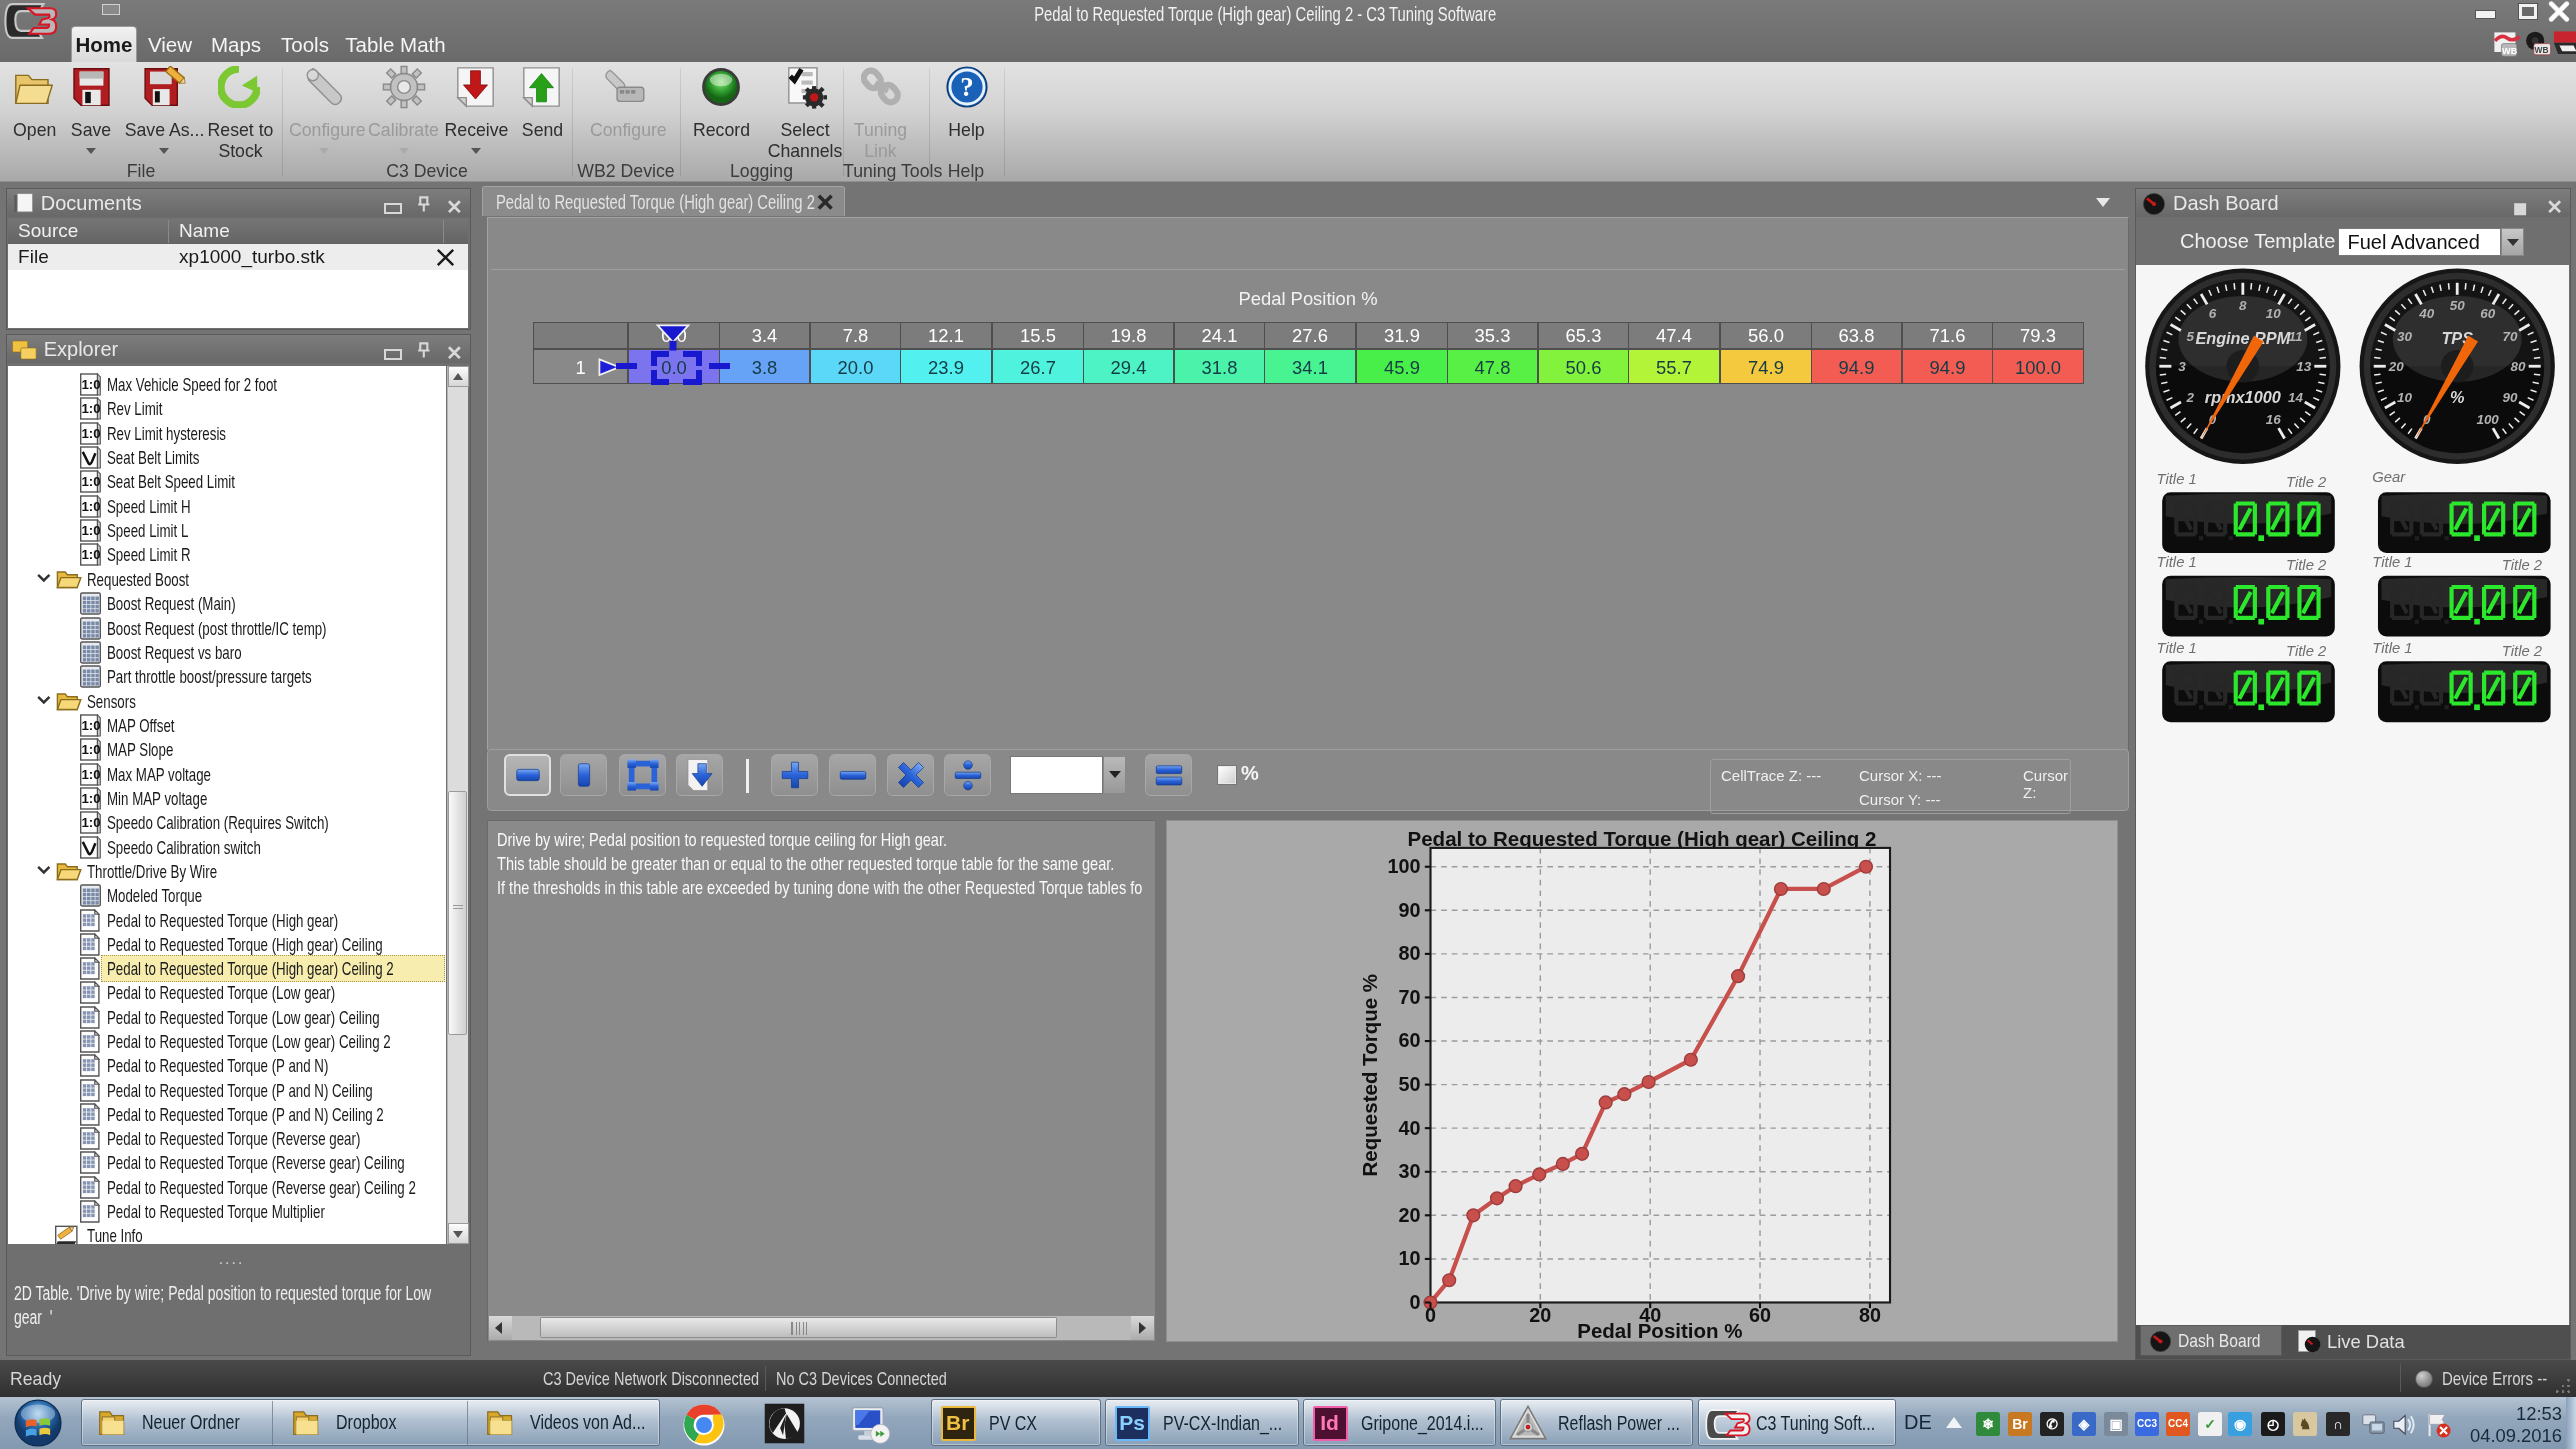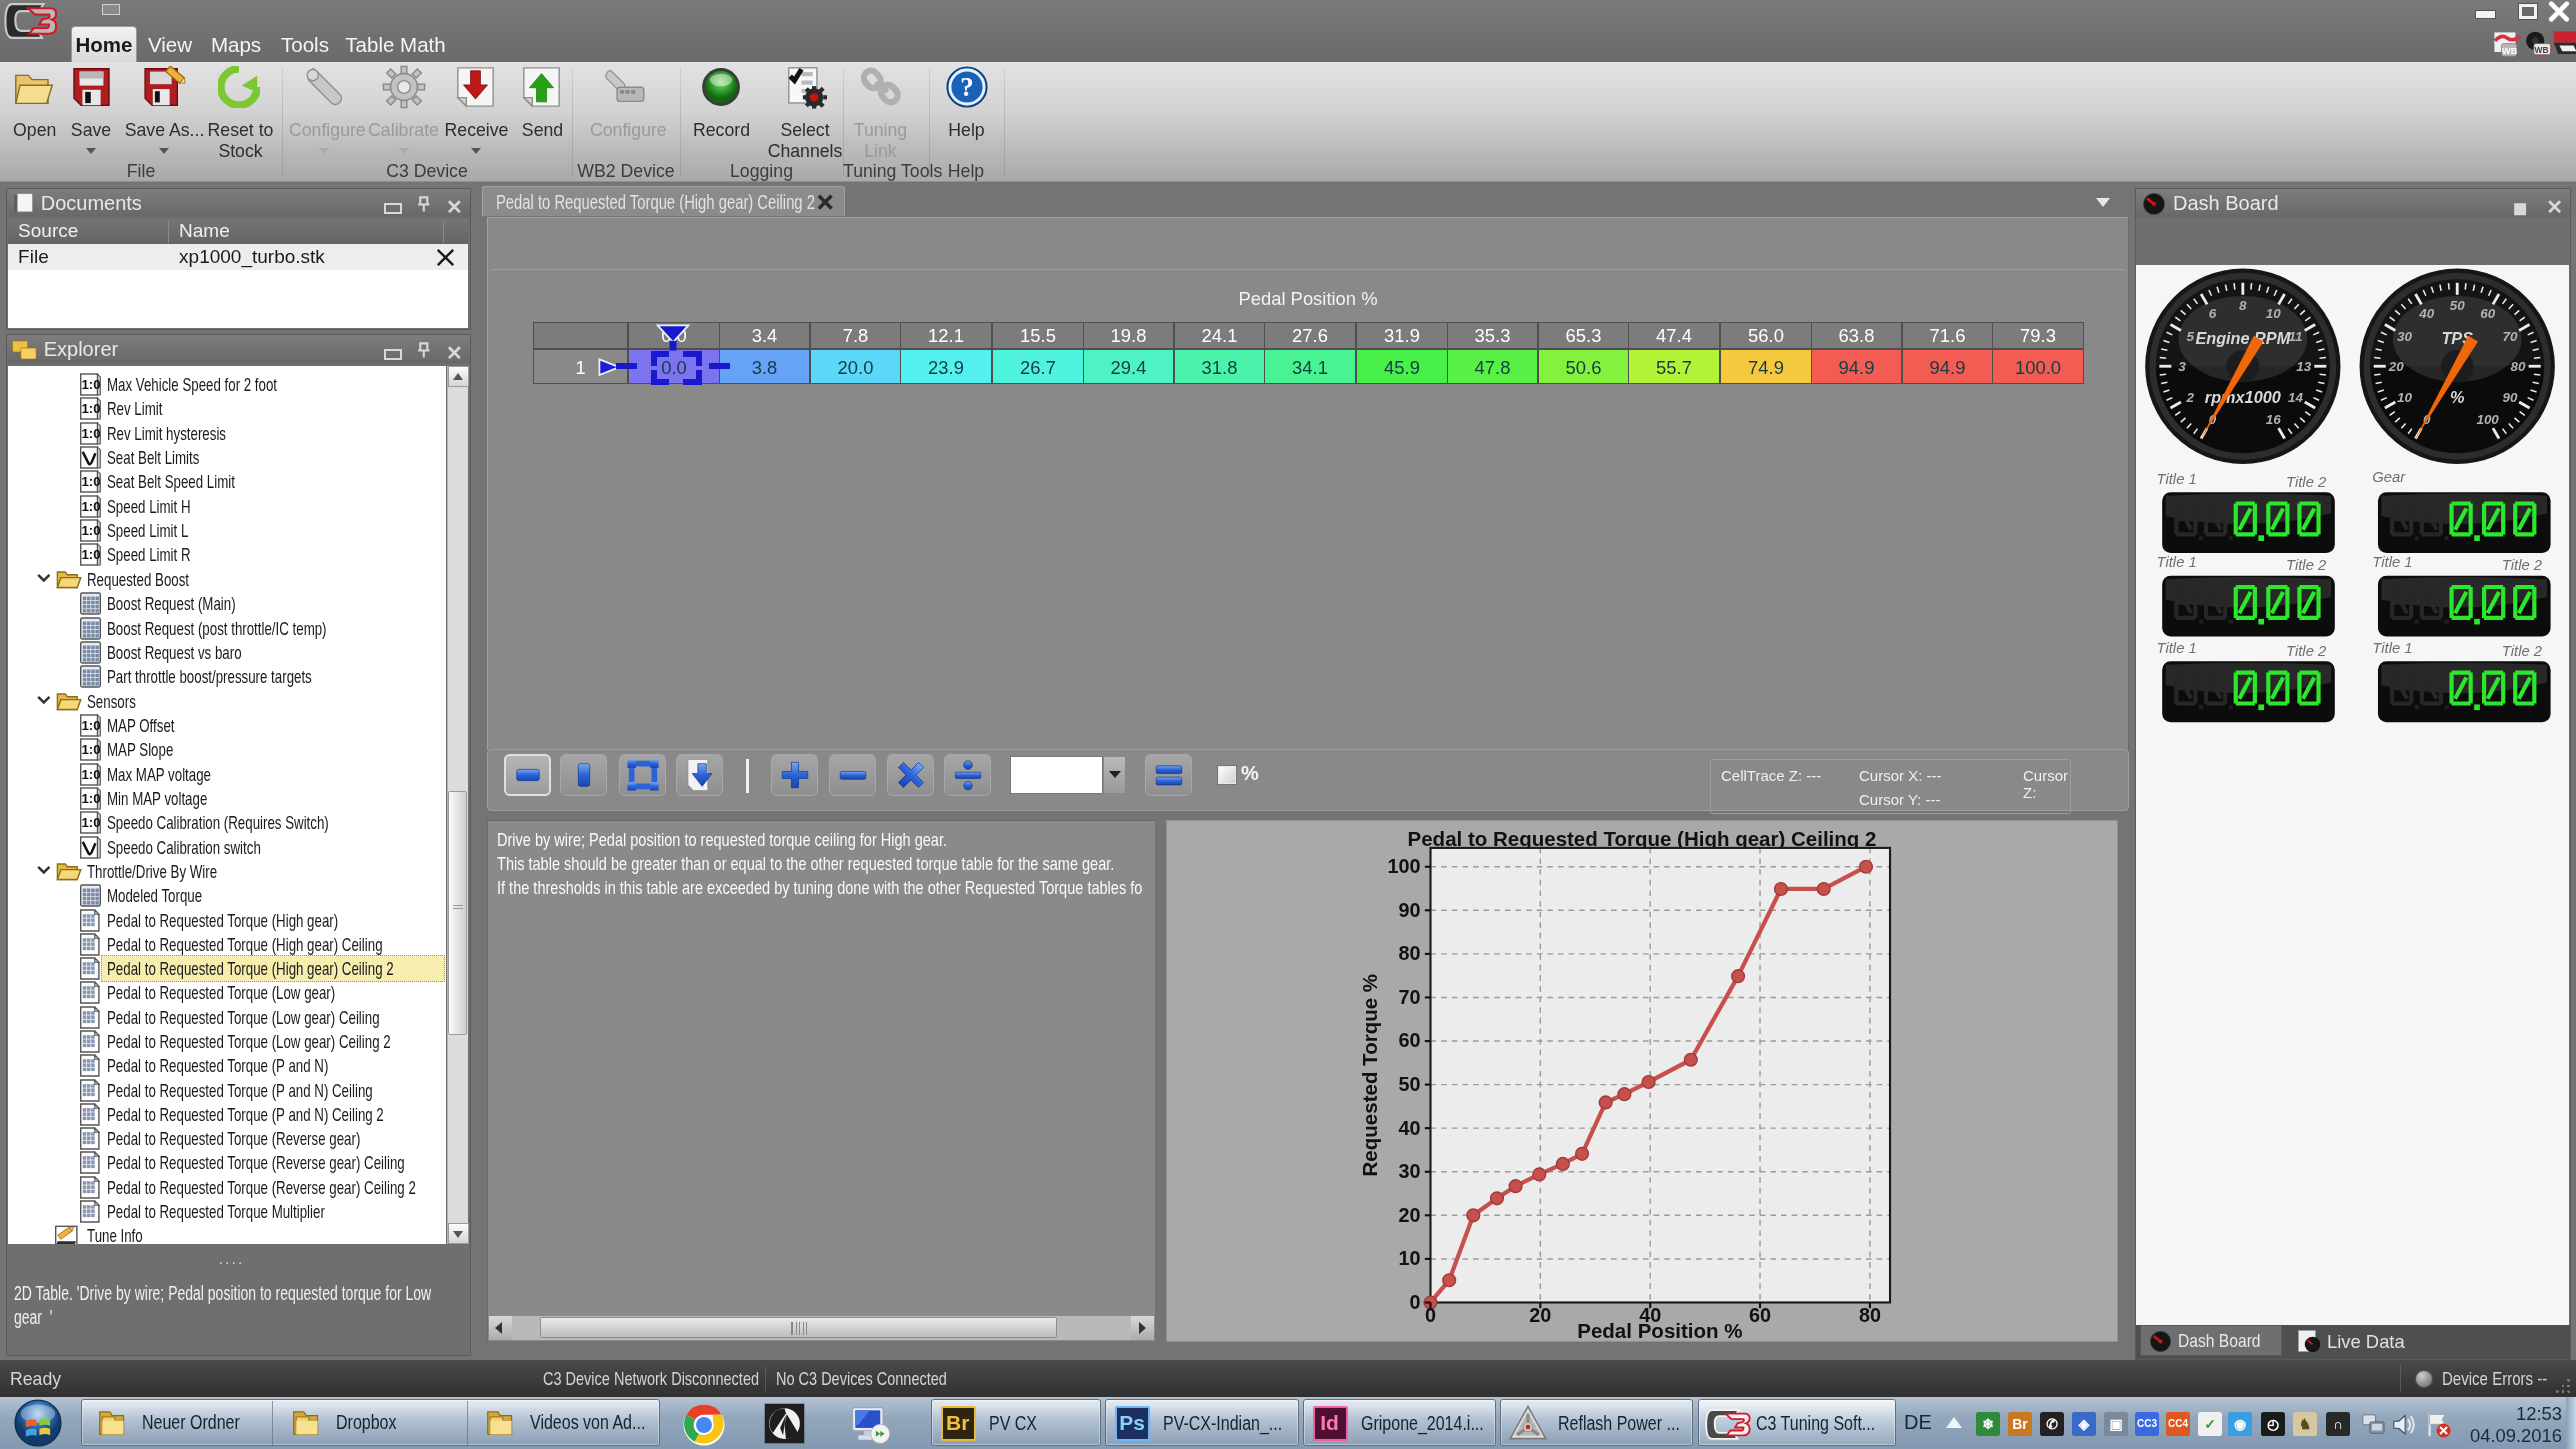--- a/index.html
+++ b/index.html
@@ -52,20 +52,21 @@
 </head>
 <body>
 <div id="root">
   <div id="chrome">
 
     <svg class="abs" style="left:4.2px;top:1.4px" width="55" height="40" viewBox="0 0 78 56">
       <path d="M12 4 L56 4 L50 14 L24 14 Q16 14 16 26 Q16 42 24 42 L48 42 L54 52 L12 52 Q2 52 2 28 Q2 4 12 4 Z" fill="#2a2a2a" stroke="#c8c8c8" stroke-width="3"></path>
       <path d="M34 10 L66 10 Q74 10 74 18 Q74 24 68 26 Q74 28 74 36 Q74 46 64 46 L36 46 L42 38 L60 38 Q64 38 64 33 L50 33 L54 26 L62 24 Q66 23 64 19 L44 19 Z" fill="#b8b8b8" stroke="#d81626" stroke-width="3"></path>
     </svg>
     <div class="abs" style="left:102px;top:4.2px;width:18.4px;height:11.3px;border:1.4px solid #d0d0d0;background:#8a8a8a"></div>
+    <div id="apptitle"><span>Pedal to Requested Torque (High gear) Ceiling 2 - C3 Tuning Software</span></div>
 
     <div class="abs" style="left:2475px;top:10px;width:21px;height:9.2px;background:#f2f2f2;border:1.4px solid #555"></div>
     <div class="abs" style="left:2519px;top:4.2px;width:18.4px;height:15px;background:#6a6a6a;border:3.5px solid #f2f2f2;outline:1.4px solid #555"></div>
     <svg class="abs" style="left:2547px;top:1.4px" width="24" height="21" viewBox="0 0 34 30">
         <path d="M6 4 L28 26 M28 4 L6 26" stroke="#f2f2f2" stroke-width="7" stroke-linecap="round"></path>
         <path d="M6 4 L28 26 M28 4 L6 26" stroke="#fff" stroke-width="4" stroke-linecap="round"></path>
       </svg>
 
     <svg class="abs" style="left:2493px;top:31px" width="28" height="28" viewBox="0 0 40 40">
         <rect x="2" y="2" width="30" height="28" fill="#f0f0f0"></rect>
@@ -946,20 +947,29 @@
 
     <div class="abs" style="left:2135px;top:188px;width:436px;height:1172px;background:#6f6f6f;border:1.4px solid #5a5a5a">
       <div class="ptitle">
         <svg class="abs" style="left:5.7px;top:2.8px" width="24" height="24" viewBox="0 0 34 34">
             <circle cx="17" cy="17" r="15" fill="#151515" stroke="#444"></circle>
             <path d="M17 17 L7 9" stroke="#c81818" stroke-width="4"></path>
             <circle cx="17" cy="17" r="3" fill="#c81818"></circle>
           </svg>
         <span style="position:absolute;left:37px">Dash Board</span>
         <div class="pbtns"><span style="margin-right:18.4px">◼</span><b style="font-size:20px">✕</b></div>
+      </div>
+      <div class="abs" style="left:0;top:28px;right:0;height:47px;background:#6f6f6f">
+        <span style="position:absolute;left:44px;top:12.7px;color:#f0f0f0;font-size:20px">Choose Template</span>
+        <div class="abs" style="left:202px;top:10.6px;width:163px;height:28px;background:#fff;border:0.7px solid #777">
+            <span style="position:absolute;left:8.5px;top:2.1px;font-size:20px;color:#111">Fuel Advanced</span>
+          </div>
+        <div class="abs" style="left:365px;top:10.6px;width:23px;height:28px;background:linear-gradient(#c9c9c9,#a5a5a5);border:0.7px solid #888">
+            <div style="width:0;height:0;border-left:6.4px solid transparent;border-right:6.4px solid transparent;border-top:7.8px solid #333;margin:10px auto"></div>
+          </div>
       </div>
       <div class="abs" style="left:0;top:76px;width:433px;height:1060px;background:#f6f6f6">
           <svg class="abs" style="left:0;top:0" width="433" height="1060" viewBox="0 0 612 1496">
             <circle cx="151" cy="142" r="138" fill="#161616"></circle>
             <circle cx="151" cy="142" r="132" fill="#2d2d2d"></circle>
             <circle cx="151" cy="142" r="123" fill="#0b0b0b"></circle>
             <ellipse cx="151" cy="103.36" rx="91.08" ry="60.72" fill="#262626"></ellipse>
             <path d="M 28 142 A 123 123 0 0 1 274 142 L 28 142 Z" fill="rgba(255,255,255,0.04)"></path>
             <line x1="92.0" y1="244.2" x2="100.5" y2="229.5" stroke="#ececec" stroke-width="4"></line>
             <line x1="81.6" y1="237.5" x2="86.9" y2="230.2" stroke="#ececec" stroke-width="2.2"></line>

